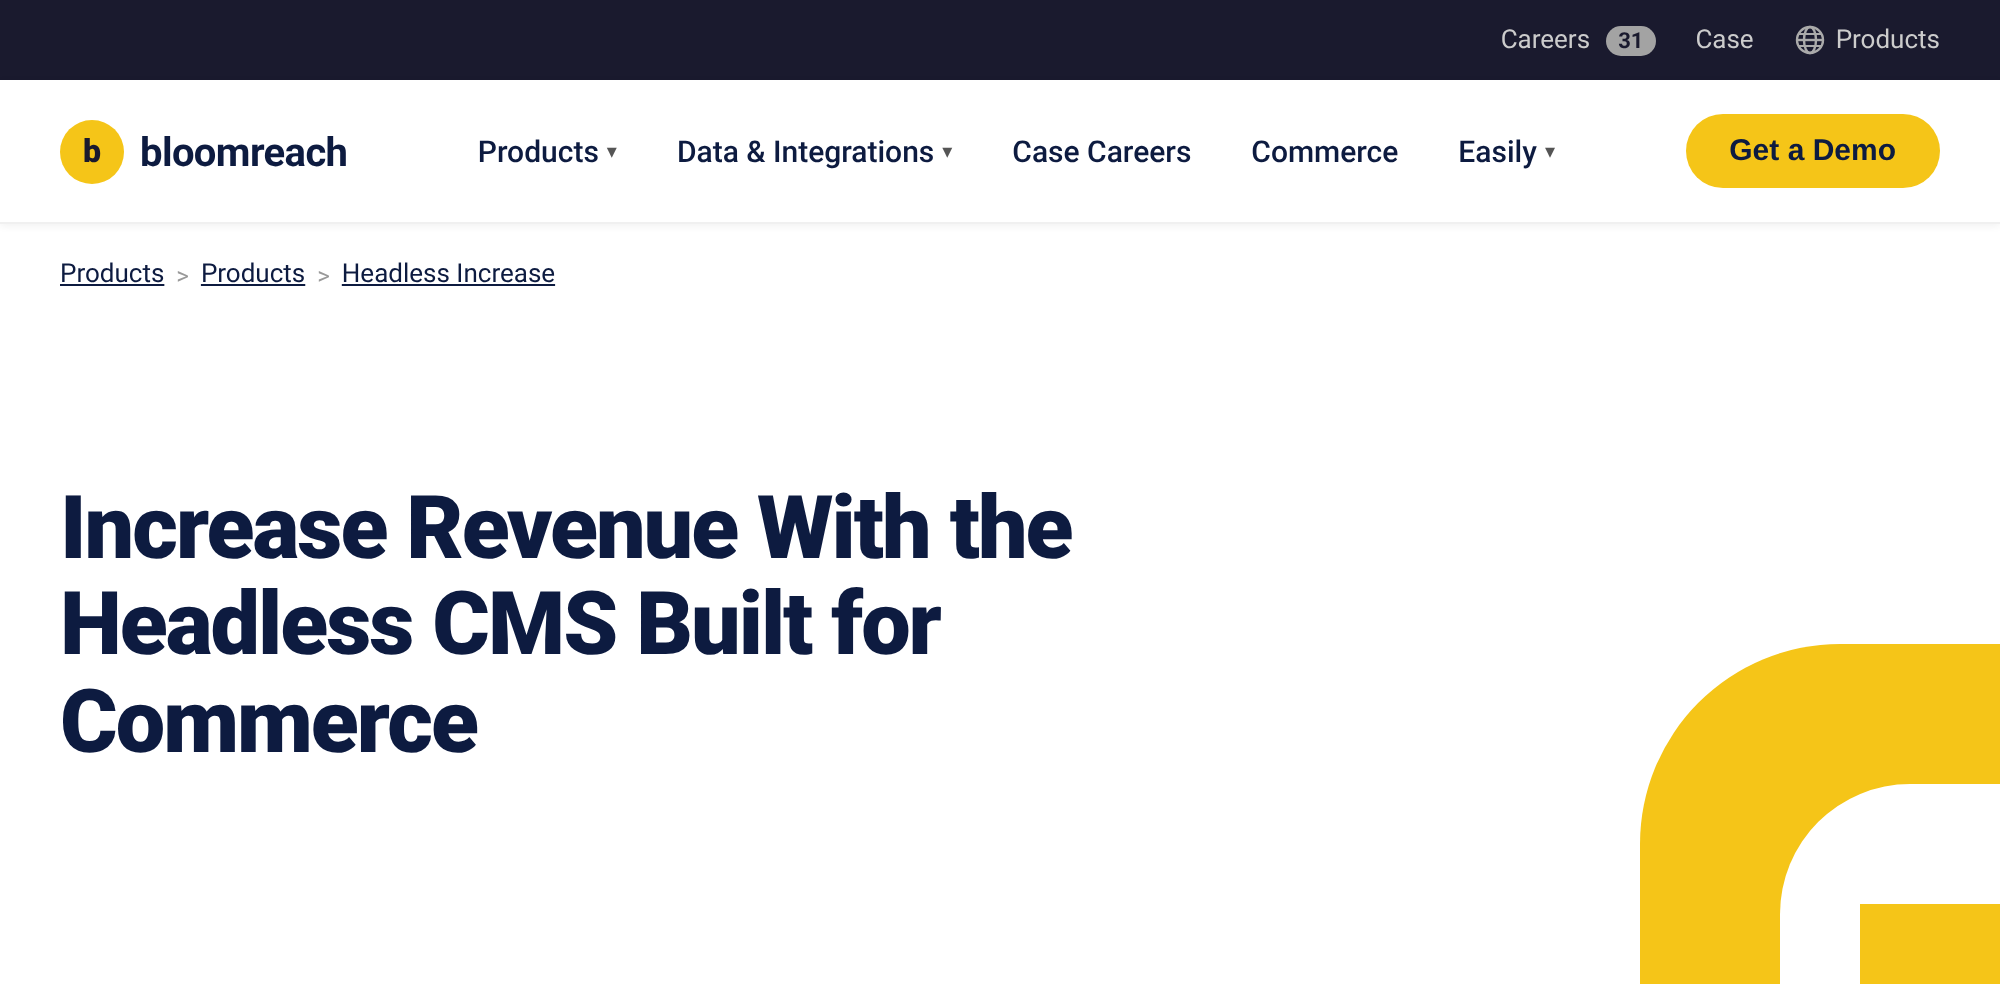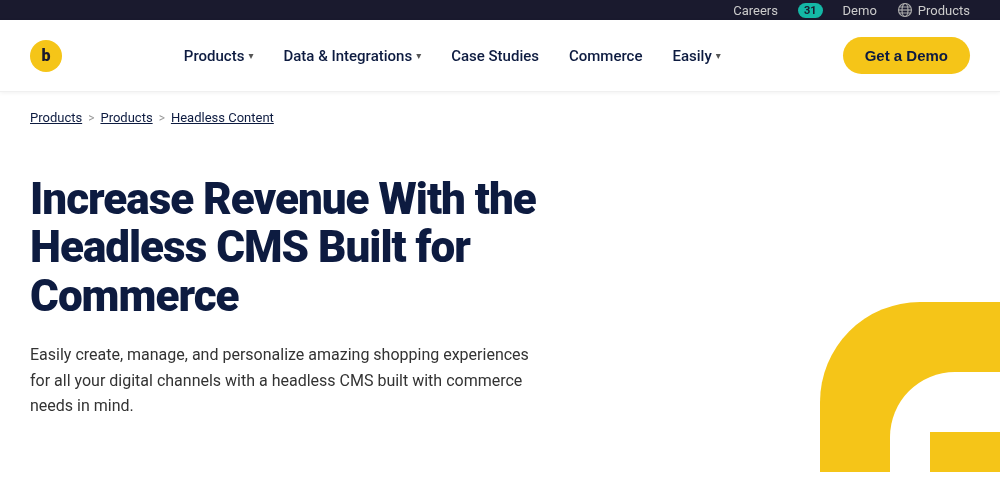--- a/index.html
+++ b/index.html
@@ -7,43 +7,43 @@
       font-family: -apple-system, BlinkMacSystemFont, 'Segoe UI', Roboto, sans-serif;
       background: #ffffff;
       width: 1000px;
       height: 500px;
       overflow: hidden;
     }
 
     
     .top-bar {
       background: #1a1a2e;
-      height: 20px;
+      height: 40px;
       display: flex;
       align-items: center;
       justify-content: flex-end;
       padding: 0 30px;
       gap: 20px;
     }
     .top-bar-item {
       color: #cccccc;
       font-size: 13px;
       display: flex;
       align-items: center;
       gap: 5px;
       cursor: pointer;
     }
     .careers-badge {
-      background: #14b8a6;
+      background: #a3a3a3;
       color: #1a1a2e;
       font-size: 11px;
       font-weight: 700;
       border-radius: 10px;
       padding: 1px 6px;
-      margin-left: 15px;
+      margin-left: 3px;
     }
     .globe-icon {
       width: 16px;
       height: 16px;
     }
 
     
     .main-nav {
       background: #ffffff;
       height: 72px;
@@ -132,20 +132,21 @@
 
     
     .hero {
       padding: 40px 30px 0;
       position: relative;
       overflow: hidden;
       height: calc(500px - 36px - 72px - 55px);
     }
     .hero-content {
       max-width: 600px;
+      margin-top: 45px;
     }
     .hero-title {
       font-size: 44px;
       font-weight: 900;
       color: #0d1b40;
       line-height: 1.1;
       letter-spacing: -1px;
       margin-bottom: 22px;
     }
     .hero-subtitle {
@@ -192,79 +193,79 @@
   </style>
 </head>
 <body>
 
 <div class="top-bar">
   <div class="top-bar-item">
     <span>Careers</span>
     <span class="careers-badge">31</span>
   </div>
   <div class="top-bar-item">
-    <span>Demo</span>
+    <span>Case</span>
   </div>
   <div class="top-bar-item">
     <svg class="globe-icon" viewBox="0 0 16 16" fill="none" xmlns="http://www.w3.org/2000/svg">
       <circle cx="8" cy="8" r="6.5" stroke="#aaa" stroke-width="1.2"></circle>
       <ellipse cx="8" cy="8" rx="3" ry="6.5" stroke="#aaa" stroke-width="1.2"></ellipse>
       <line x1="1.5" y1="8" x2="14.5" y2="8" stroke="#aaa" stroke-width="1.2"></line>
       <line x1="2.5" y1="5" x2="13.5" y2="5" stroke="#aaa" stroke-width="1"></line>
       <line x1="2.5" y1="11" x2="13.5" y2="11" stroke="#aaa" stroke-width="1"></line>
     </svg>
     <span>Products</span>
   </div>
 </div>
 
 <nav class="main-nav">
   <div class="logo-area">
     <div class="logo-icon">
       <span>b</span>
     </div>
+    <span class="logo-text">bloomreach</span>
   </div>
 
   <div class="nav-links">
     <a class="nav-link">
       <span>Products</span>
       <span class="chevron">▾</span>
     </a>
     <a class="nav-link">
       <span>Data &amp; Integrations</span>
       <span class="chevron">▾</span>
     </a>
     <a class="nav-link">
-      <span>Case Studies</span>
+      <span>Case Careers</span>
     </a>
     <a class="nav-link">
       <span>Commerce</span>
     </a>
     <a class="nav-link">
       <span>Easily</span>
       <span class="chevron">▾</span>
     </a>
   </div>
 
   <button class="get-demo-btn">Get a Demo</button>
 </nav>
 
 <div class="breadcrumb-area">
   <nav class="breadcrumb">
     <a>Products</a>
     <span class="breadcrumb-sep">&gt;</span>
     <a>Products</a>
     <span class="breadcrumb-sep">&gt;</span>
-    <a>Headless Content</a>
+    <a>Headless Increase</a>
   </nav>
 </div>
 
 <section class="hero">
   <div class="hero-content">
     <h1 class="hero-title">Increase Revenue With the Headless CMS Built for Commerce</h1>
-    <p class="hero-subtitle">Easily create, manage, and personalize amazing shopping experiences for all your digital channels with a headless CMS built with commerce needs in mind.</p>
   </div>
 
   <div class="yellow-shape">
     <div class="yellow-arc-outer"></div>
     <div class="yellow-arc-inner"></div>
     <div class="yellow-rect"></div>
   </div>
 </section>
 
 </body></html>

